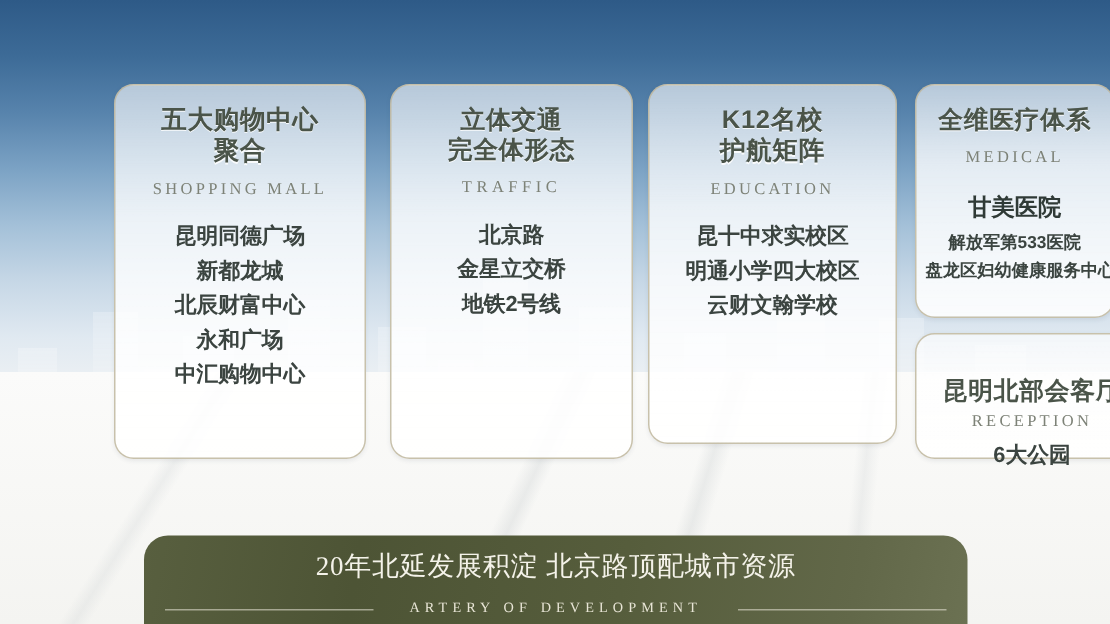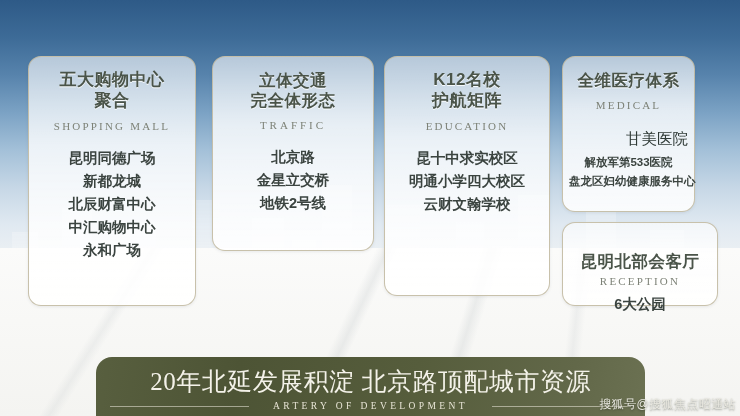--- a/index.html
+++ b/index.html
@@ -58,23 +58,24 @@
     width:690px; height:250px;
   }
   .card {
     position:absolute;
     background:linear-gradient(to bottom, rgba(255,255,255,.60) 0%, rgba(255,255,255,.80) 35%, rgba(255,255,255,.88) 100%);
     border:1px solid rgba(190,182,156,.85);
     border-radius:13px;
     box-shadow:0 1px 3px rgba(70,80,95,.10);
     padding:13px 6px 12px;
     text-align:center;
+    margin-left:48px;
   }
   .c1 { left:0px;   top:0px;   width:168px; height:250px; }
-  .c2 { left:184px; top:0px;   width:162px; height:195px; }
+  .c2 { left:184px; top:0px;   width:162px; height:250px; }
   .c3 { left:356px; top:0px;   width:166px; height:240px; }
   .c4 { left:534px; top:0px;   width:133px; height:156px; }
   .c5 { left:534px; top:166px; width:156px; height:84px; padding-top:28px; }
 
   .card-title {
     font-weight:bold;
     color:#4a5449;
     letter-spacing:.5px;
     line-height:1.22;
     text-shadow:0 1px 0 rgba(255,255,255,.85);
@@ -96,41 +97,40 @@
     margin-top:15px;
     font-size:14.5px;
     font-weight:bold;
     color:#3b4440;
     line-height:1.58;
   }
   .card-body.sm { font-size:11.5px; line-height:1.62; }
   .lead {
     display:block;
     font-size:15.5px;
-    font-weight:normal;
+    font-weight:bold;
     color:#2f3a36;
     margin-bottom:2px;
-    text-align:right;
   }
   .card-body .row { display:block; white-space:nowrap; }
 
   
   .banner {
     position:absolute;
     left:96px; top:357px;
     width:549px; height:59px;
     background:linear-gradient(100deg, #585f3f 0%, #4d5435 26%, #565d3c 58%, #626849 86%, #6b7152 100%);
     border-radius:16px 16px 0 0;
     overflow:hidden;
   }
   .banner-main {
     position:absolute; left:0; right:0; top:8px;
     text-align:center;
     font-family:"Liberation Serif", serif;
-    font-size:25px;
+    font-size:18px;
     color:#f4f2e9;
     letter-spacing:.5px;
     white-space:nowrap;
   }
   .banner-sub-wrap {
     position:absolute; left:14px; right:14px; top:44px;
     display:flex; align-items:center; gap:24px;
   }
   .banner-rule { flex:1; height:1px; background:rgba(236,233,220,.55); }
   .banner-sub {
@@ -192,22 +192,22 @@
     <div class="card c1">
       <div class="card-title t-lg">
         <span>五大购物中心</span><br>
         <span>聚合</span>
       </div>
       <div class="card-sub sub-tight">SHOPPING MALL</div>
       <div class="card-body">
         <span class="row">昆明同德广场</span>
         <span class="row">新都龙城</span>
         <span class="row">北辰财富中心</span>
+        <span class="row">永和广场</span>
         <span class="row">中汇购物中心</span>
-        <span class="row">永和广场</span>
       </div>
     </div>
 
     <div class="card c2">
       <div class="card-title t-md">
         <span>立体交通</span><br>
         <span>完全体形态</span>
       </div>
       <div class="card-sub">TRAFFIC</div>
       <div class="card-body">
@@ -256,15 +256,14 @@
 
   <div class="banner">
     <div class="banner-main">20年北延发展积淀 北京路顶配城市资源</div>
     <div class="banner-sub-wrap">
       <div class="banner-rule"></div>
       <div class="banner-sub">ARTERY OF DEVELOPMENT</div>
       <div class="banner-rule"></div>
     </div>
   </div>
 
-  <div class="watermark">搜狐号@搜狐焦点昭通站</div>
 
 </div>
 
 </body></html>

